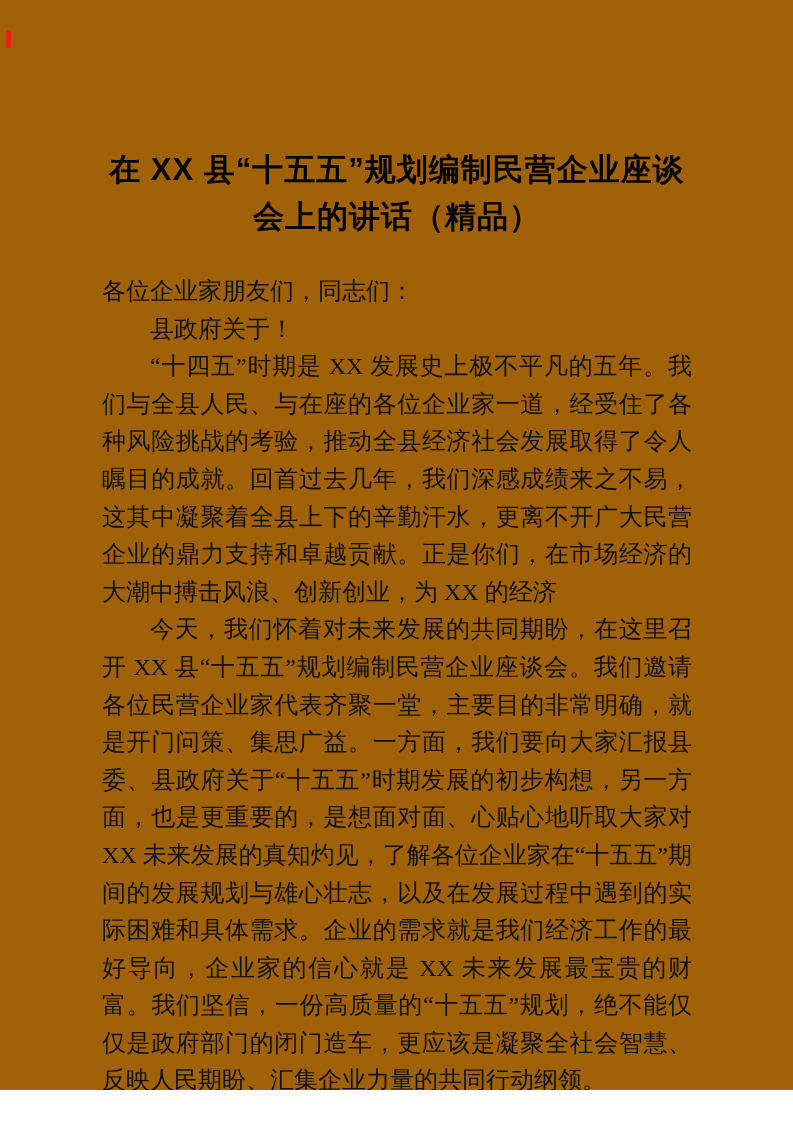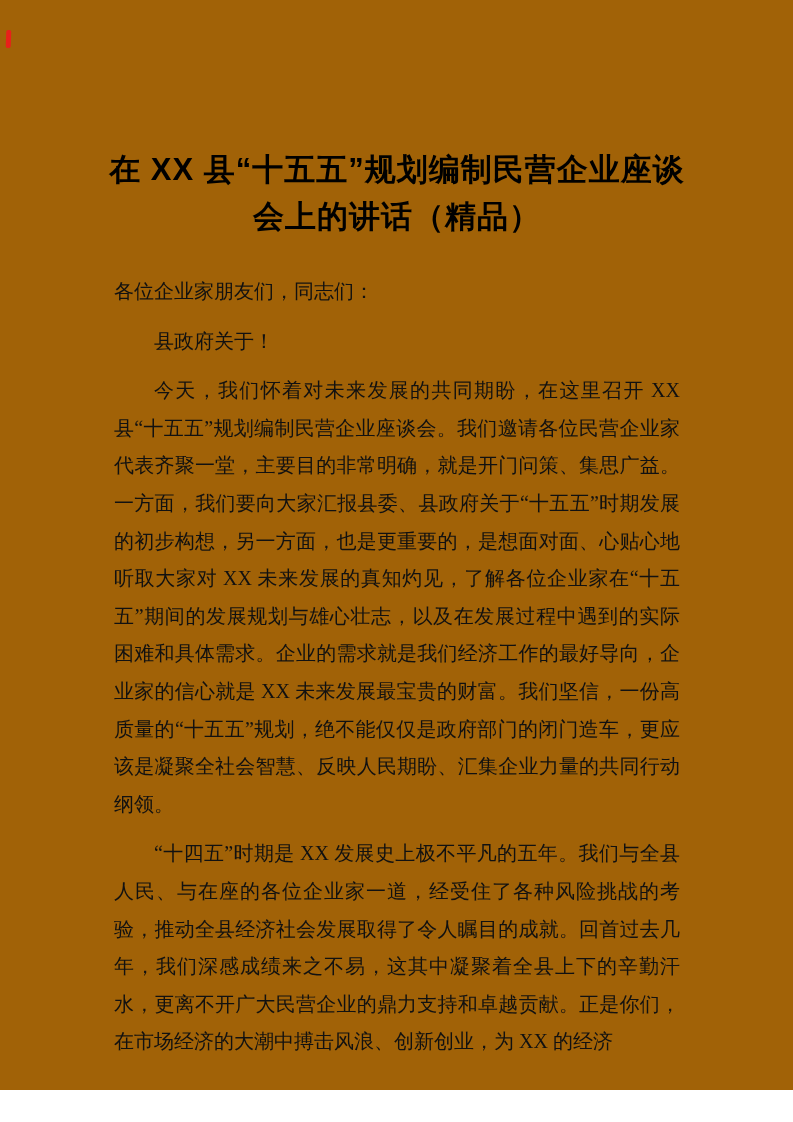--- a/index.html
+++ b/index.html
@@ -35,24 +35,24 @@
     font-family: "Liberation Sans", sans-serif;
     font-weight: bold;
     font-size: 31px;
     line-height: 47px;
     letter-spacing: 1px;
     text-align: center;
     margin: 0 0 33px 0;
     color: #000000;
   }
   .para {
-    font-size: 20px;
+    font-size: 24px;
     line-height: 37.6px;
     text-align: justify;
-    margin: 12px;
+    margin: 0;
     color: #111111;
   }
   .para.indent {
     text-indent: 2em;
   }
 </style>
 </head>
 <body>
 
 <div class="page">
@@ -60,18 +60,18 @@
   <div class="red-mark" title="#e8201a" style="background: rgb(232, 32, 26);"></div>
 
   <div class="content">
 
     <h1 class="title">在 XX 县“十五五”规划编制民营企业座谈会上的讲话（精品）</h1>
 
     <p class="para">各位企业家朋友们，同志们：</p>
 
     <p class="para indent">县政府关于！</p>
 
+    <p class="para indent">“十四五”时期是 XX 发展史上极不平凡的五年。我们与全县人民、与在座的各位企业家一道，经受住了各种风险挑战的考验，推动全县经济社会发展取得了令人瞩目的成就。回首过去几年，我们深感成绩来之不易，这其中凝聚着全县上下的辛勤汗水，更离不开广大民营企业的鼎力支持和卓越贡献。正是你们，在市场经济的大潮中搏击风浪、创新创业，为 XX 的经济</p>
+
     <p class="para indent">今天，我们怀着对未来发展的共同期盼，在这里召开 XX 县“十五五”规划编制民营企业座谈会。我们邀请各位民营企业家代表齐聚一堂，主要目的非常明确，就是开门问策、集思广益。一方面，我们要向大家汇报县委、县政府关于“十五五”时期发展的初步构想，另一方面，也是更重要的，是想面对面、心贴心地听取大家对 XX 未来发展的真知灼见，了解各位企业家在“十五五”期间的发展规划与雄心壮志，以及在发展过程中遇到的实际困难和具体需求。企业的需求就是我们经济工作的最好导向，企业家的信心就是 XX 未来发展最宝贵的财富。我们坚信，一份高质量的“十五五”规划，绝不能仅仅是政府部门的闭门造车，更应该是凝聚全社会智慧、反映人民期盼、汇集企业力量的共同行动纲领。</p>
-
-    <p class="para indent">“十四五”时期是 XX 发展史上极不平凡的五年。我们与全县人民、与在座的各位企业家一道，经受住了各种风险挑战的考验，推动全县经济社会发展取得了令人瞩目的成就。回首过去几年，我们深感成绩来之不易，这其中凝聚着全县上下的辛勤汗水，更离不开广大民营企业的鼎力支持和卓越贡献。正是你们，在市场经济的大潮中搏击风浪、创新创业，为 XX 的经济</p>
 
   </div>
 </div>
 
 </body></html>

